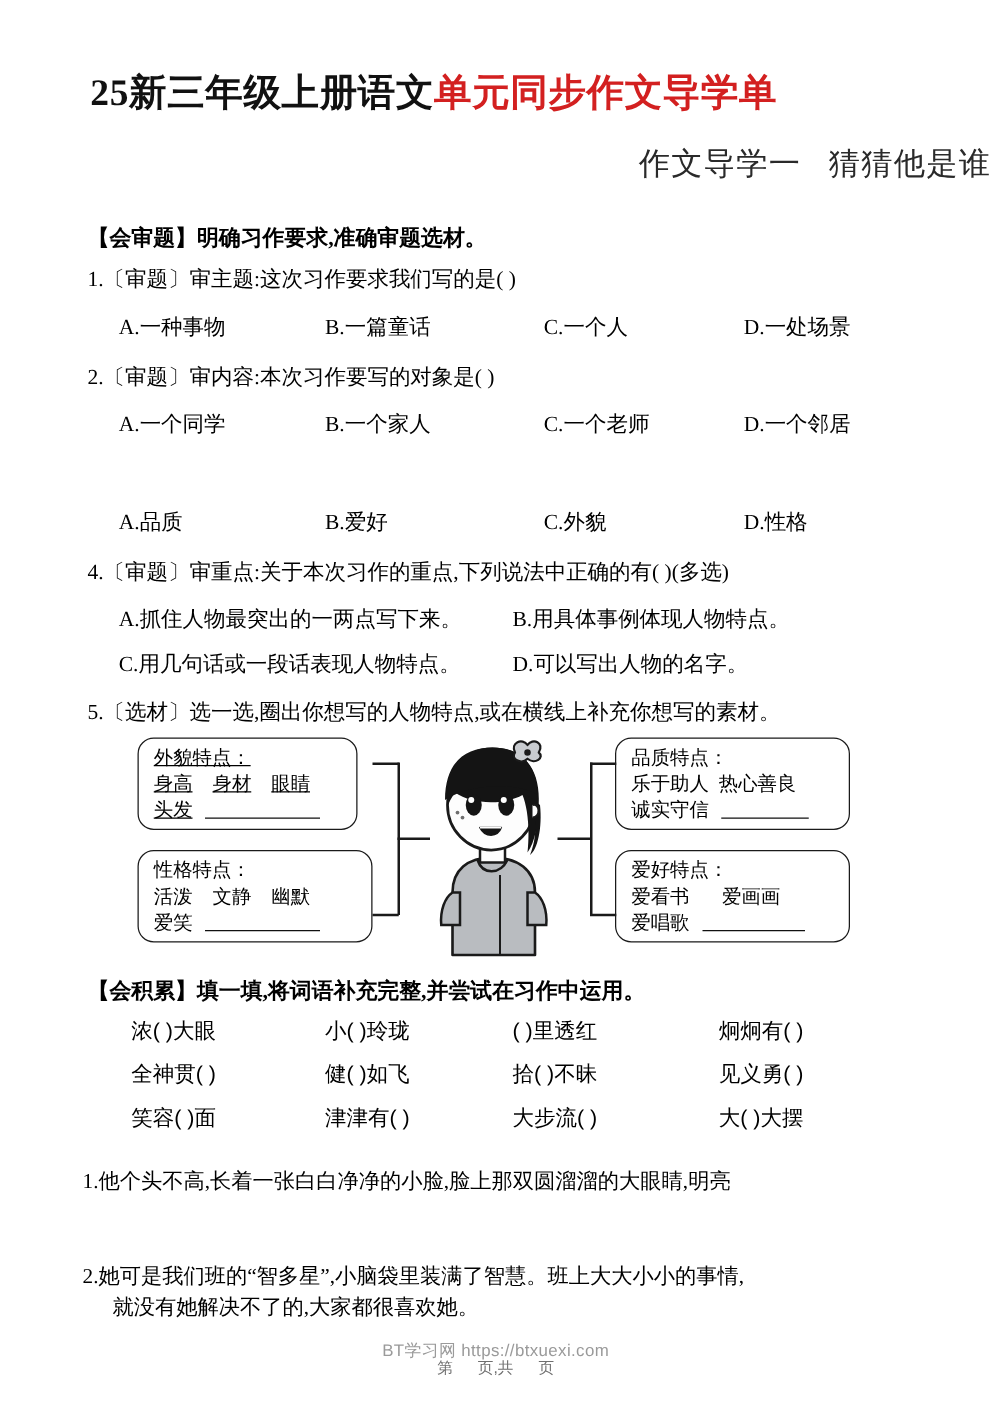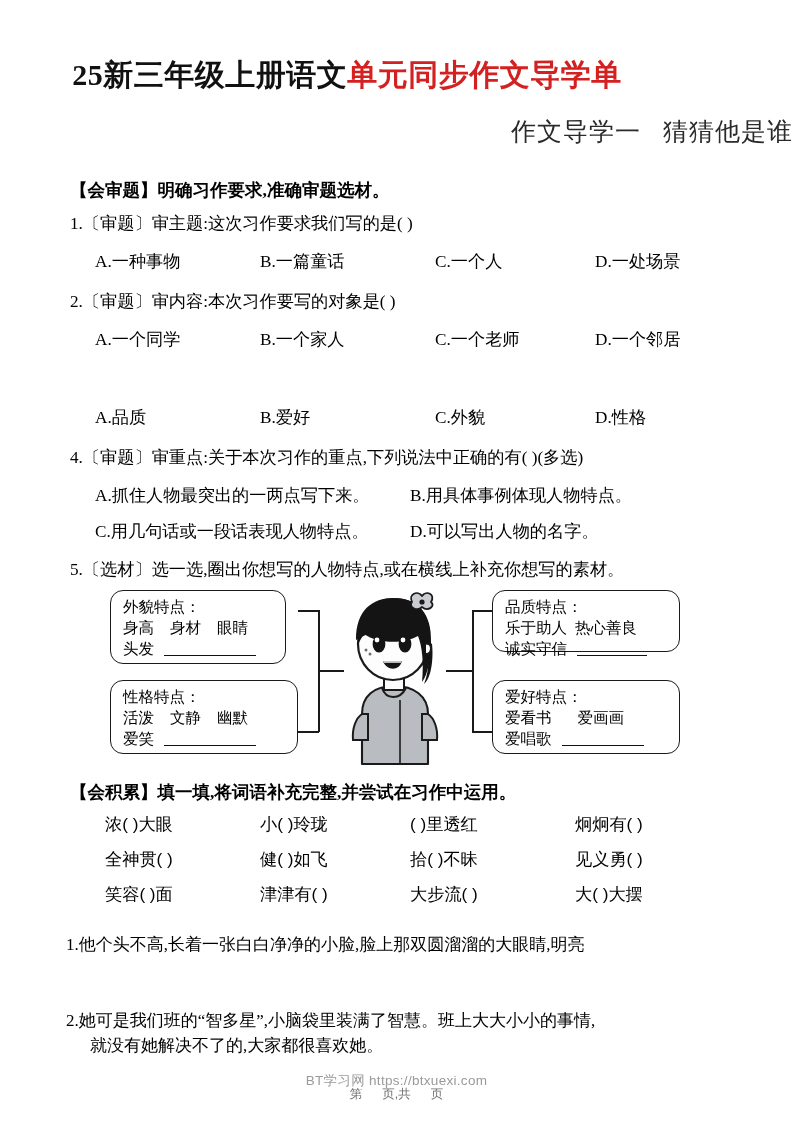--- a/index.html
+++ b/index.html
@@ -112,23 +112,23 @@
   .fbox .sp { display: inline-block; width: 16px; }
   .fbox .ul {
     display: inline-block;
     border-bottom: 1.4px solid #111;
     width: 92px;
     height: 14px;
     vertical-align: -2px;
     margin-left: 10px;
   }
 
-  #box-appearance { left: 110px; top: 2px;  width: 176px; height: 74px; }
+  #box-appearance { left: 110px; top: 2px;  width: 176px; height: 74px; text-decoration: underline; }
   #box-character  { left: 110px; top: 92px; width: 188px; height: 74px; }
-  #box-quality    { left: 492px; top: 2px;  width: 188px; height: 62px; }
+  #box-quality    { left: 492px; top: 2px;  width: 188px; height: 74px; }
   #box-hobby      { left: 492px; top: 92px; width: 188px; height: 74px; }
 
   
   .brk-line { position: absolute; background: #1a1a1a; }
 
   
   #lb-spine { left: 318px; top: 22px;  width: 1.6px; height: 122px; }
   #lb-arm1  { left: 298px; top: 22px;  width: 21px;  height: 1.6px; }
   #lb-arm2  { left: 298px; top: 143px; width: 21px;  height: 1.6px; }
   #lb-stub  { left: 318px; top: 82px;  width: 26px;  height: 1.6px; }

